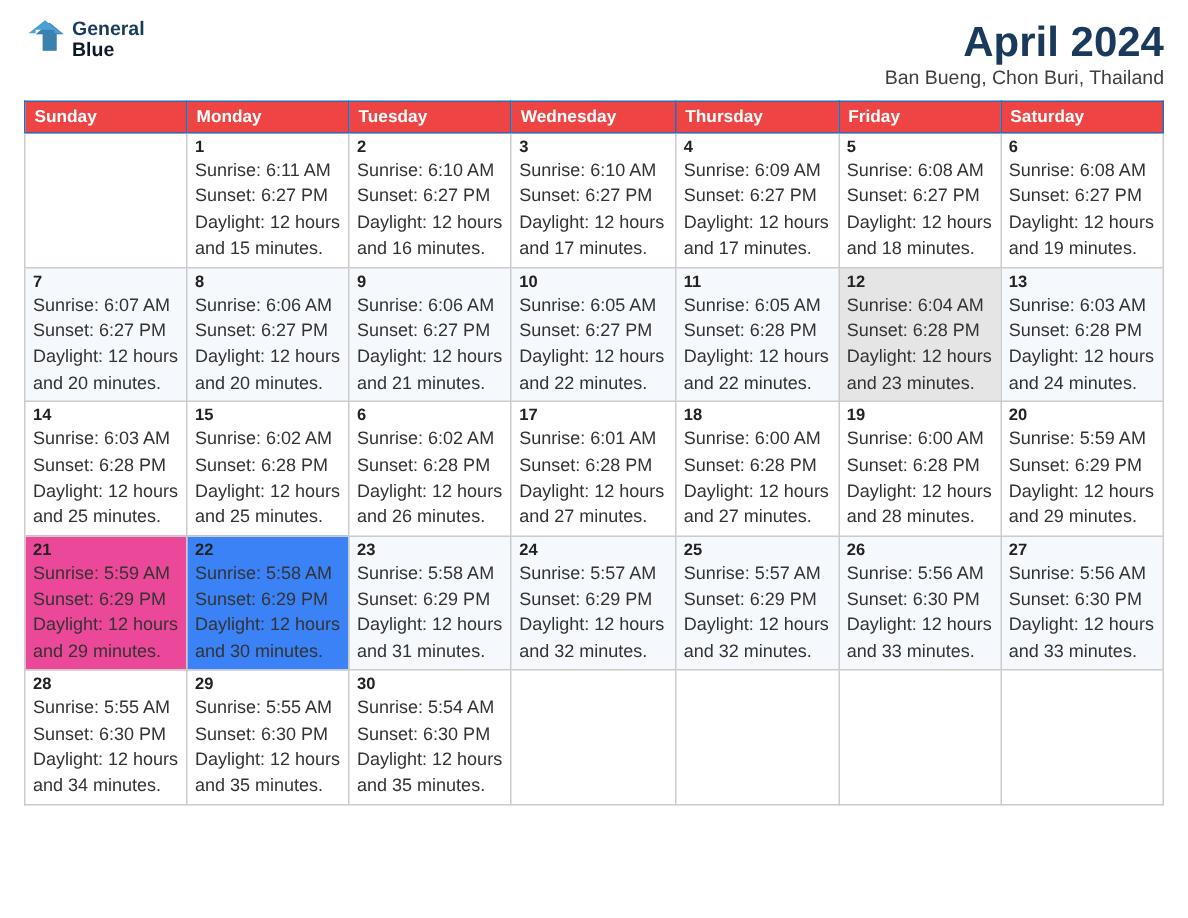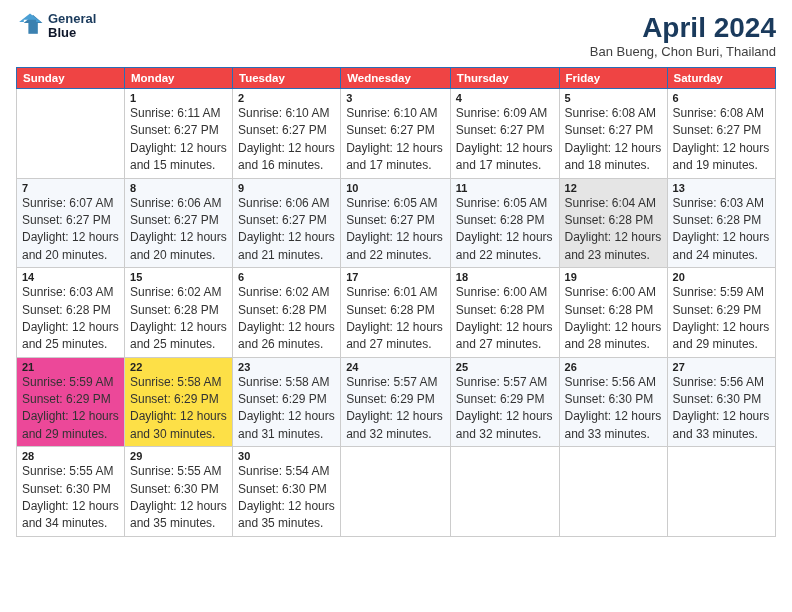--- a/index.html
+++ b/index.html
@@ -266,21 +266,21 @@
           </td>
         </tr>
         <tr>
           <td style="background: #ec4899;">
             <span class="day-num">21</span>
             <div class="day-info" style="white-space: pre-line;">Sunrise: 5:59 AM
 Sunset: 6:29 PM
 Daylight: 12 hours
 and 29 minutes.</div>
           </td>
-          <td style="background: #fde047; margin-top: 30px;">
+          <td style="background: #3b82f6; margin-top: 30px;">
             <span class="day-num">22</span>
             <div class="day-info" style="white-space: pre-line;">Sunrise: 5:58 AM
 Sunset: 6:29 PM
 Daylight: 12 hours
 and 30 minutes.</div>
           </td>
           <td style="background: rgb(245, 248, 252);">
             <span class="day-num">23</span>
             <div class="day-info" style="white-space: pre-line;">Sunrise: 5:58 AM
 Sunset: 6:29 PM

